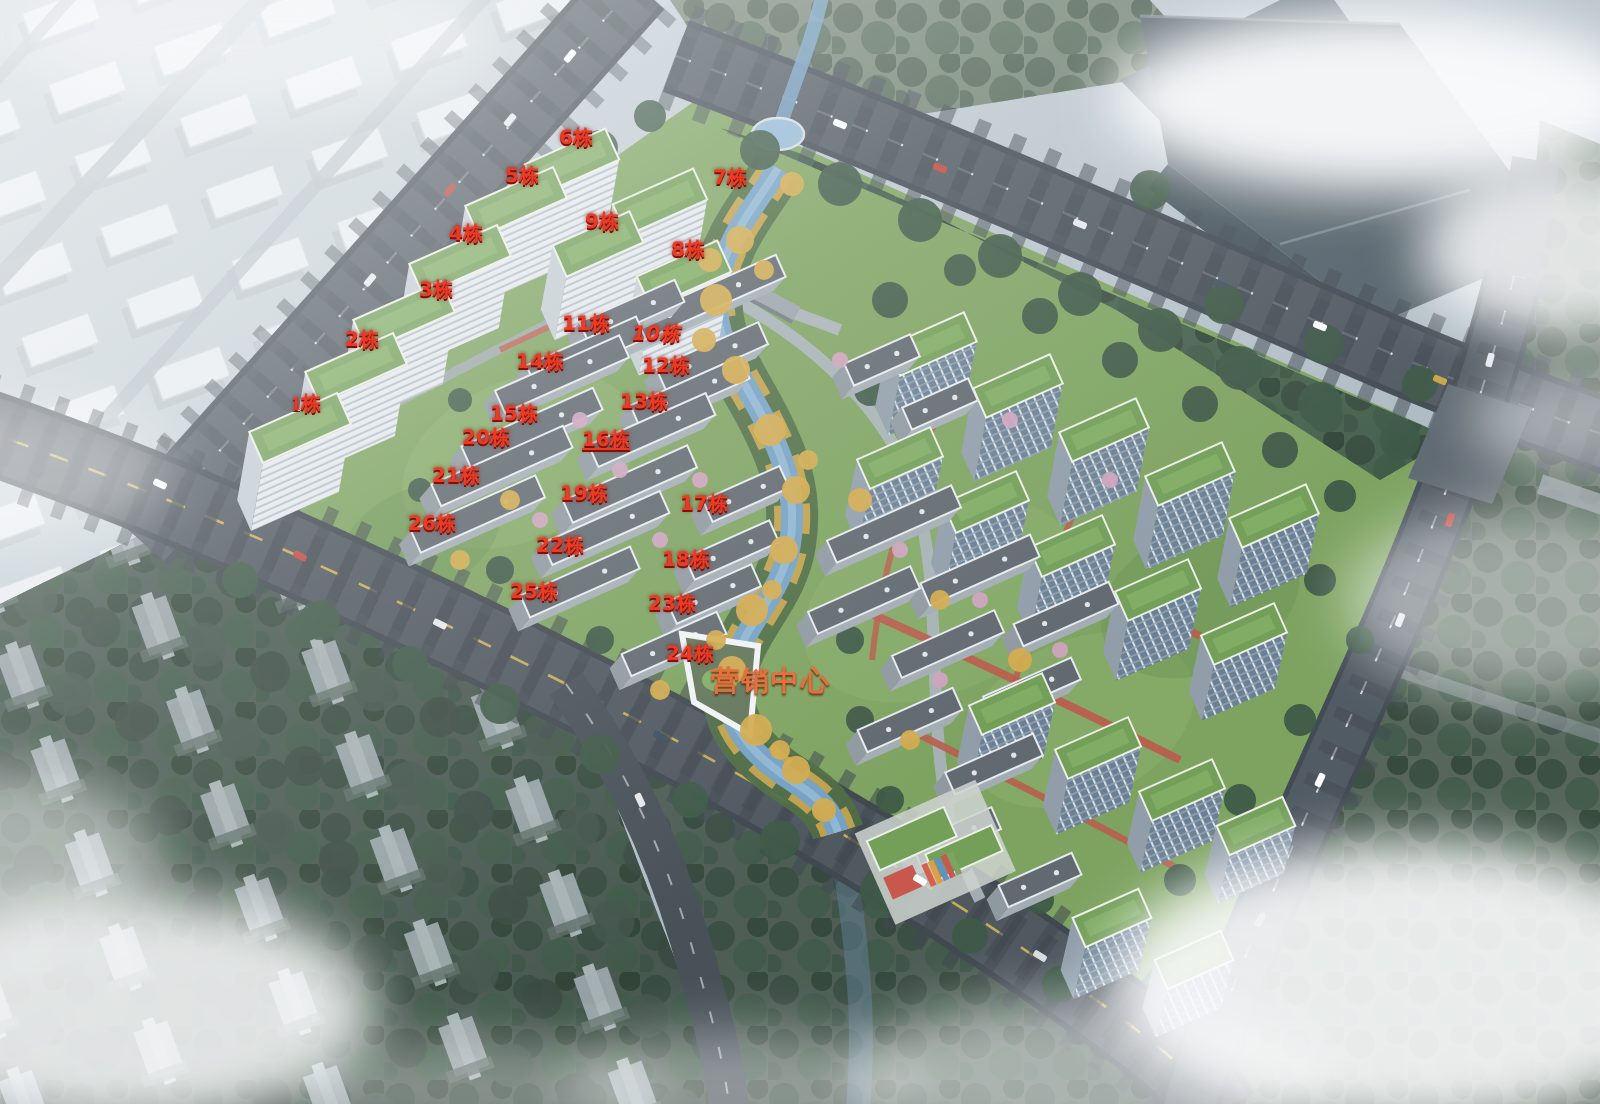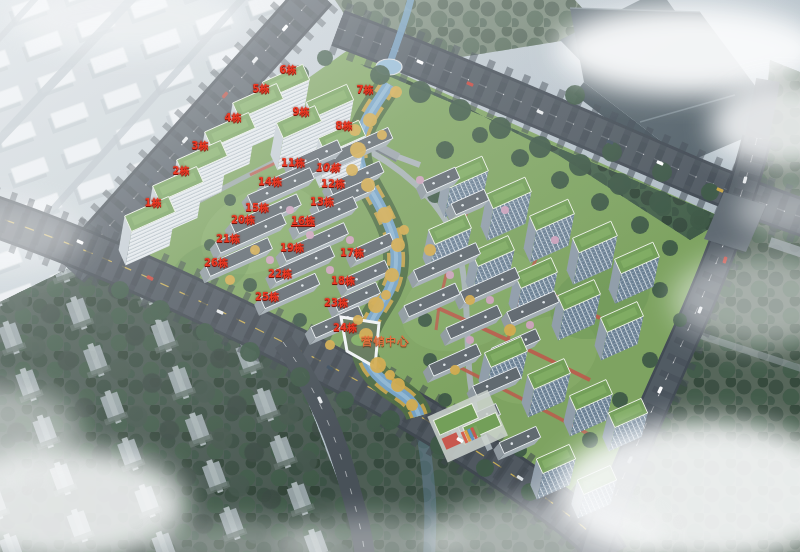--- a/index.html
+++ b/index.html
@@ -3,21 +3,21 @@
 <meta charset="utf-8">
 <style>
   html,body{margin:0;padding:0;background:#222;}
   .stage{position:relative;width:800px;height:552px;overflow:hidden;
          font-family:"DejaVu Sans","Liberation Sans",sans-serif;background:#aeb9c1;}
   .stage svg{position:absolute;left:0;top:0;}
   .labels{position:absolute;left:0;top:0;width:800px;height:552px;pointer-events:none;}
   .lbl{position:absolute;transform:translate(-50%,-50%);font-weight:bold;
        font-size:10px;line-height:1;white-space:nowrap;letter-spacing:0;
        text-shadow:0 1px 0 #7d130a,0 0 2px rgba(125,19,10,.85);}
-  .lbl.amenity{font-size:11px;letter-spacing:1px;text-shadow:0 1px 1px rgba(90,30,5,.8);padding-left:27px;}
+  .lbl.amenity{font-size:14px;letter-spacing:1px;text-shadow:0 1px 1px rgba(90,30,5,.8);padding-left:27px;}
 </style>
 </head>
 <body>
 
 <div class="stage">
 <svg width="800" height="552" viewBox="0 0 800 552">
   <defs>
     <linearGradient id="bg" x1="0" y1="0" x2="1" y2="1">
       <stop offset="0" stop-color="#cdd5da"></stop>
           <stop offset=".55" stop-color="#b2bec6"></stop>
@@ -571,23 +571,23 @@
         <ellipse cx="5" cy="235" rx="80" ry="36" fill="#ffffff" opacity="0.4" filter="url(#blurA)"></ellipse>
         <ellipse cx="130" cy="18" rx="120" ry="36" fill="#ffffff" opacity="0.45" filter="url(#blurA)"></ellipse>
         <ellipse cx="795" cy="210" rx="60" ry="30" fill="#ffffff" opacity="0.5" filter="url(#blurA)"></ellipse>
         <ellipse cx="370" cy="545" rx="90" ry="30" fill="#ffffff" opacity="0.4" filter="url(#blurA)"></ellipse>
         <ellipse cx="240" cy="545" rx="90" ry="26" fill="#ffffff" opacity="0.35" filter="url(#blurA)"></ellipse>
       </g>
   <rect width="800" height="552" fill="#ccd6dc" opacity=".07"></rect>
 </svg>
 
 <div class="labels">
-      <span class="lbl" style="left: 153px; top: 203px; color: rgb(238, 58, 36);">1栋</span>
+      <span class="lbl" style="left: 153px; top: 203px; color: rgb(238, 58, 36); font-family: Liberation Serif, serif;">1栋</span>
       <span class="lbl" style="left: 181px; top: 171px; color: rgb(238, 58, 36);">2栋</span>
-      <span class="lbl" style="left: 200px; top: 146px; color: rgb(238, 58, 36);">3栋</span>
+      <span class="lbl" style="left: 218px; top: 146px; color: rgb(238, 58, 36);">3栋</span>
       <span class="lbl" style="left: 233px; top: 118px; color: rgb(238, 58, 36);">4栋</span>
       <span class="lbl" style="left: 261px; top: 89px; color: rgb(238, 58, 36);">5栋</span>
       <span class="lbl" style="left: 288px; top: 70px; color: rgb(238, 58, 36);">6栋</span>
       <span class="lbl" style="left: 351px; top: 90px; color: rgb(238, 58, 36); margin-left: 14px;">7栋</span>
       <span class="lbl" style="left: 344px; top: 126px; color: rgb(238, 58, 36);">8栋</span>
       <span class="lbl" style="left: 301px; top: 112px; color: rgb(238, 58, 36);">9栋</span>
       <span class="lbl" style="left: 328px; top: 168px; color: rgb(238, 58, 36); font-style: italic;">10栋</span>
       <span class="lbl" style="left: 293px; top: 163px; color: rgb(238, 58, 36);">11栋</span>
       <span class="lbl" style="left: 333px; top: 184px; color: rgb(238, 58, 36);">12栋</span>
       <span class="lbl" style="left: 322px; top: 202px; color: rgb(238, 58, 36);">13栋</span>

